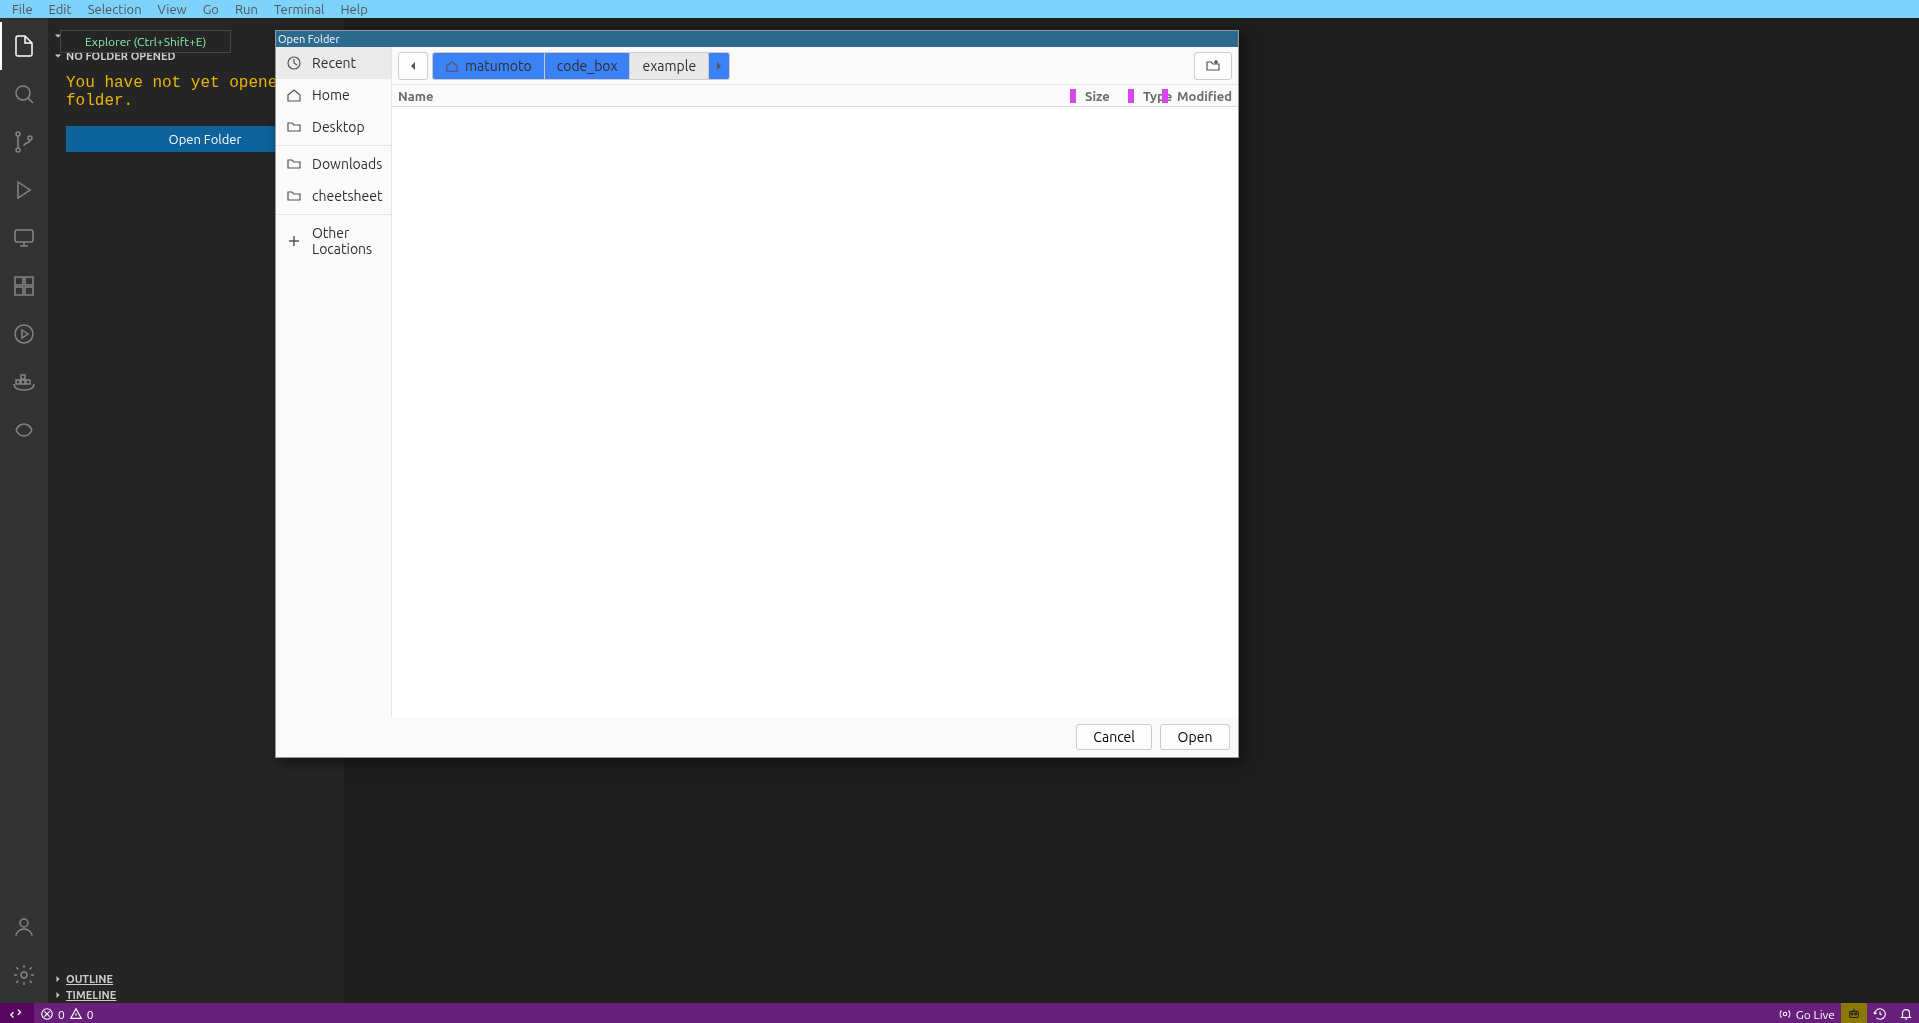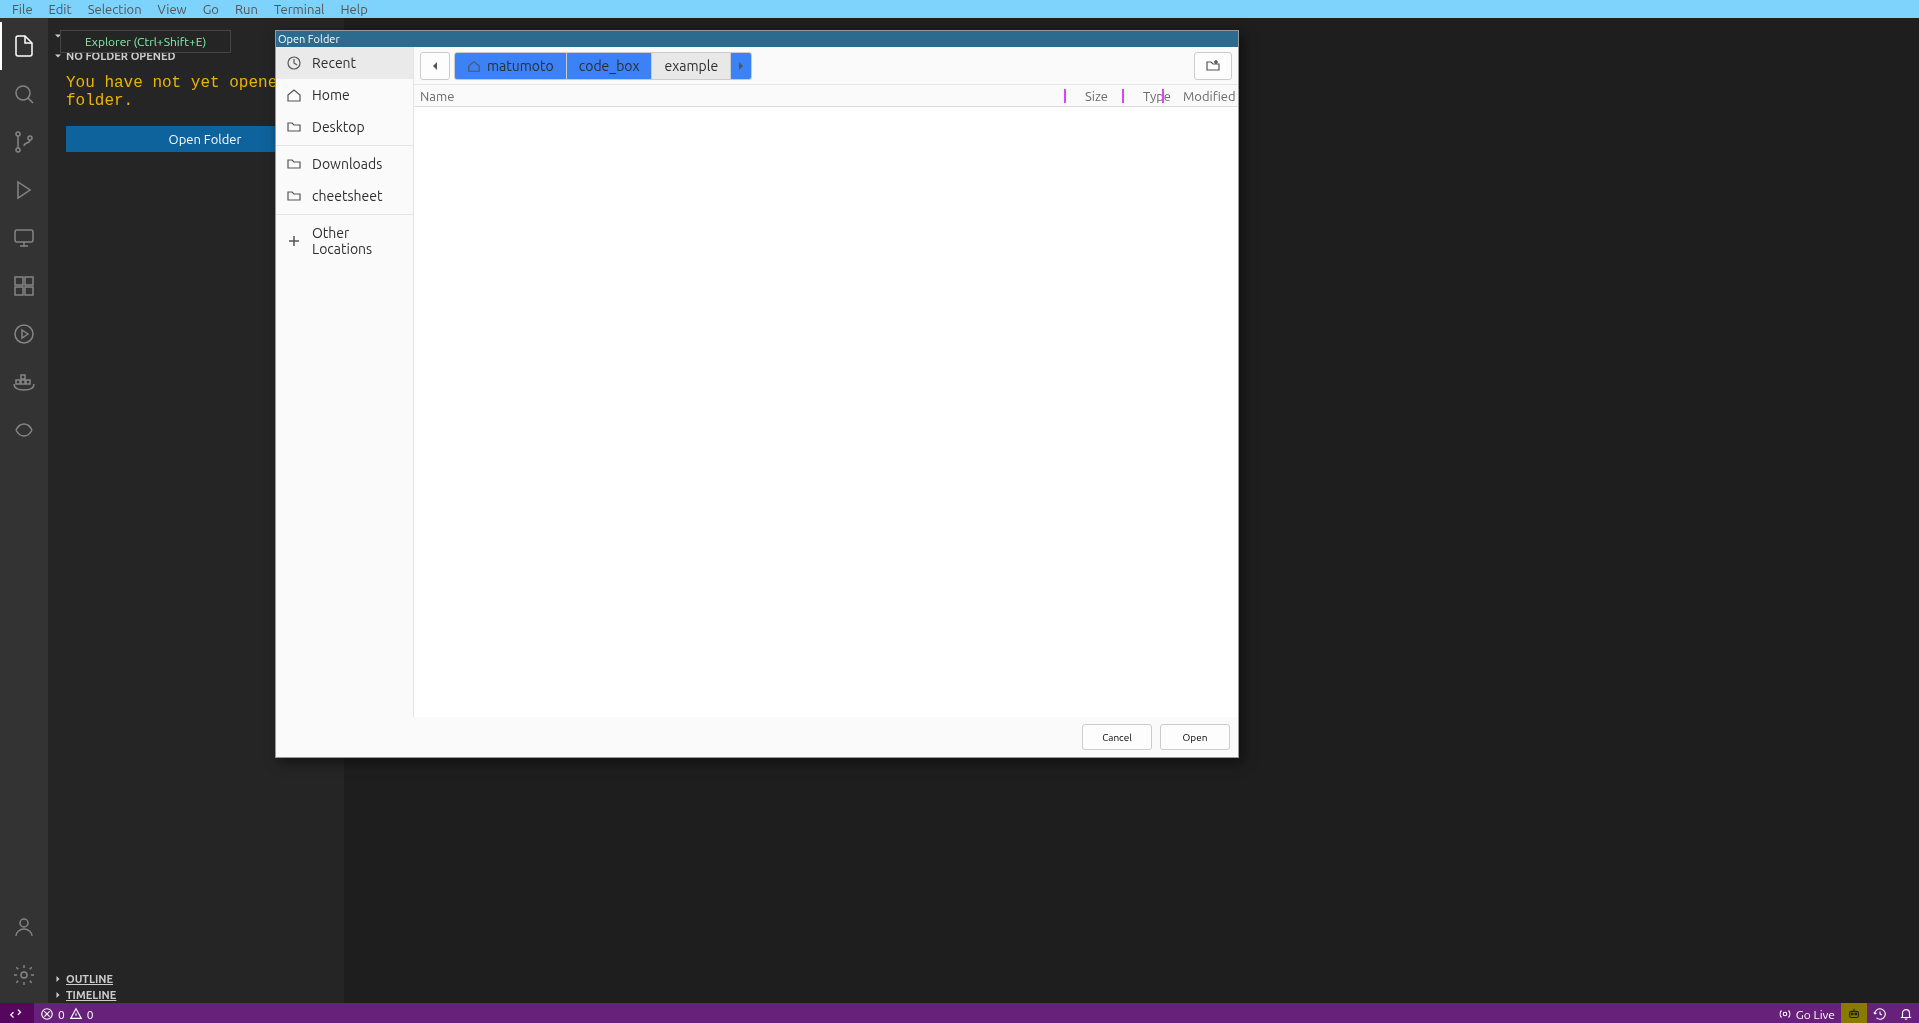--- a/index.html
+++ b/index.html
@@ -64,21 +64,21 @@
     position: absolute; left: 275px; top: 30px; width: 964px; height: 728px;
     background: #fafafa; color: #2e2e2e; box-shadow: 4px 4px 12px rgba(0,0,0,0.5);
     display: flex; flex-direction: column; border: 1px solid #999;
   }
   .dialog-titlebar {
     height: 16px; background: #2c6a8e; color: #fff; font-size: 11px;
     display: flex; align-items: center; padding: 0 2px; font-family: monospace;
   }
   .dialog-body { flex: 1; display: flex; background: #fafafa; }
   .dialog-places {
-    width: 138px; border-right: 1px solid #e5e5e5; background: #fafafa;
+    width: 116px; border-right: 1px solid #e5e5e5; background: #fafafa;
     display: flex; flex-direction: column; font-size: 14px;
   }
   .place {
     display: flex; align-items: center; gap: 10px; padding: 8px 10px; cursor: pointer;
     color: #2e2e2e;
   }
   .place.selected { background: #eaeaea; }
   .place-sep { border-top: 1px solid #e5e5e5; margin: 2px 0; }
   .place svg { width: 16px; height: 16px; flex: none; }
   
@@ -99,36 +99,36 @@
   .crumb {
     height: 26px; padding: 0 12px; display: flex; align-items: center; gap: 6px;
     border-right: 1px solid #ccc; cursor: pointer; font-size: 14px;
   }
   .crumb:last-child { border-right: none; }
   .crumb.active { background: #e8e8e8; }
   .toolbar-spacer { flex: 1; }
   
   .file-header {
     height: 22px; display: flex; align-items: center; border-bottom: 1px solid #ddd;
-    font-size: 13px; color: #6b6b6b; padding: 0 4px;
+    font-size: 13px; color: #6b6b6b; padding: 0 4px; font-weight: bold;
   }
   .fh-name { flex: 1; padding-left: 2px; }
-  .fh-col { border-left: 2px solid #d946ef; padding: 0 19px; }
+  .fh-col { border-left: 6px solid #d946ef; padding: 0 9px; }
   .fh-size { width: 58px; }
   .fh-type { width: 34px; }
   .fh-mod { width: 72px; display: flex; align-items: flex-start; gap: 4px; }
   .file-list { flex: 1; background: #fff; }
   
   .dialog-footer {
     height: 40px; display: flex; align-items: center; justify-content: flex-end;
     gap: 8px; padding: 0 8px; background: #fafafa;
   }
   .dlg-btn {
     height: 26px; min-width: 70px; border: 1px solid #ccc; background: #fdfdfd;
-    border-radius: 3px; font-size: 10px; cursor: pointer; padding: 0 16px;
+    border-radius: 3px; font-size: 14px; cursor: pointer; padding: 0 16px;
   }
   
   
   .statusbar {
     height: 22px; background: #68217a; color: #fff; display: flex; align-items: center;
     font-size: 12px; padding: 0; justify-content: space-between;
   }
   .status-left, .status-right { display: flex; align-items: center; height: 100%; }
   .status-item { display: flex; align-items: center; gap: 4px; padding: 0 6px; height: 100%; cursor: pointer; }
   .status-remote { background: #56065f; width: 34px; justify-content: center; }

